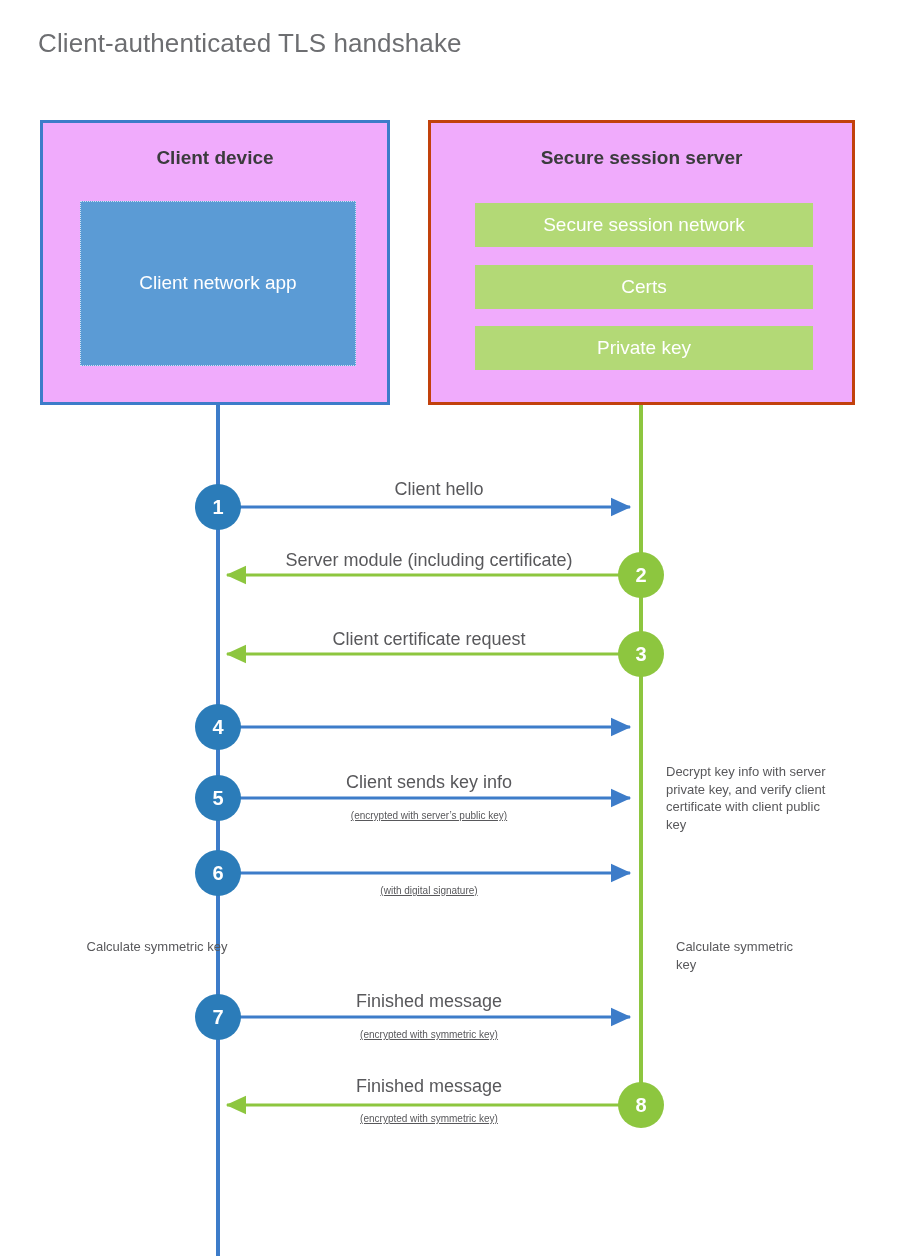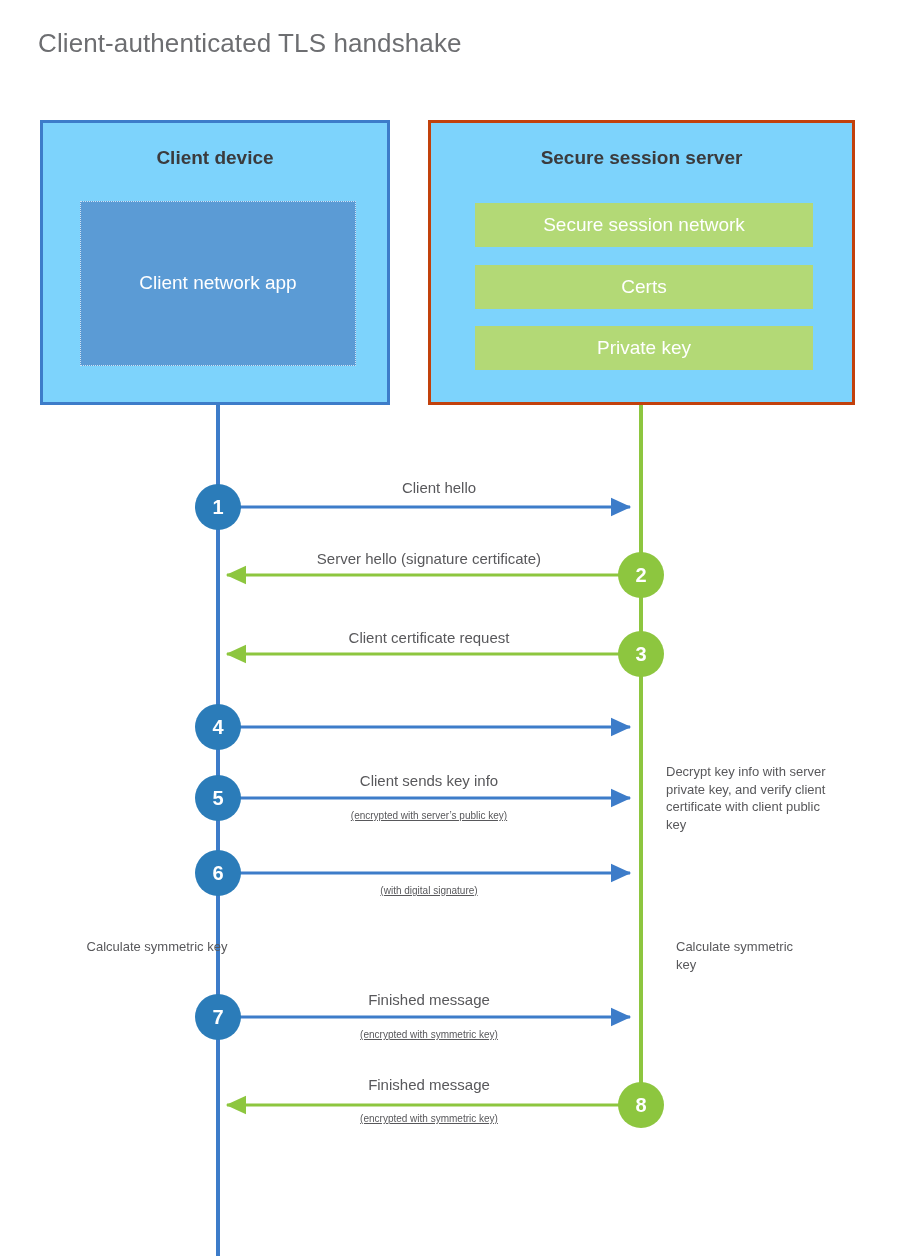--- a/index.html
+++ b/index.html
@@ -13,21 +13,21 @@
   #stage{position:relative;width:725px;height:1256px;}
 
   
   .title{
     position:absolute;left:38px;top:28px;
     font-size:26px;font-weight:300;letter-spacing:.1px;
     color:#6d6e71;white-space:nowrap;
   }
 
   
-  .ebox{position:absolute;background:#7dd3fc;box-sizing:border-box;}
+  .ebox{position:absolute;background:#f0abfc;box-sizing:border-box;}
   .ebox.client{left:40px;top:120px;width:350px;height:285px;border:3px solid #3d7cc9;}
   .ebox.server{left:428px;top:120px;width:427px;height:285px;border:3px solid #c2410c;}
   .ebox-title{
     position:absolute;left:0;right:0;top:24px;text-align:center;
     font-size:19px;font-weight:bold;color:#3b3b3d;
   }
 
   
   .app-block{
     position:absolute;left:37px;top:78px;width:276px;height:165px;
@@ -60,21 +60,21 @@
     position:absolute;width:46px;height:46px;border-radius:50%;
     display:flex;align-items:center;justify-content:center;
     color:#ffffff;font-size:20px;font-weight:bold;
   }
   .step.blue{background:#2b7cb9;}
   .step.green{background:#8dc63f;}
 
   
   .msg{
     position:absolute;text-align:center;
-    font-size:15px;font-weight:300;color:#58585b;white-space:nowrap;
+    font-size:18px;font-weight:300;color:#58585b;white-space:nowrap;
   }
   .msg.sub{font-size:10px;text-decoration:underline;}
 
   
   .note{
     position:absolute;font-size:13px;line-height:1.35;
     font-weight:300;color:#58585b;
   }
   .note.left{text-align:center;}
   .note.right{text-align:left;}
@@ -132,21 +132,21 @@
   <div class="step green" style="left:618px;top:552px;">2</div>
   <div class="step green" style="left:618px;top:631px;">3</div>
   <div class="step blue" style="left:195px;top:704px;">4</div>
   <div class="step blue" style="left:195px;top:775px;">5</div>
   <div class="step blue" style="left:195px;top:850px;">6</div>
   <div class="step blue" style="left:195px;top:994px;">7</div>
   <div class="step green" style="left:618px;top:1082px;">8</div>
 
   <div class="msg" style="left:229px;top:479px;width:420px;">Client hello</div>
 
-  <div class="msg" style="left:219px;top:550px;width:420px;">Server hello (signature certificate)</div>
+  <div class="msg" style="left:219px;top:550px;width:420px;">Server module (including certificate)</div>
 
   <div class="msg" style="left:219px;top:629px;width:420px;">Client certificate request</div>
 
 
   <div class="msg" style="left:219px;top:772px;width:420px;">Client sends key info</div>
   <div class="msg sub" style="left:219px;top:810px;width:420px;">(encrypted with server’s public key)</div>
 
   <div class="msg sub" style="left:219px;top:885px;width:420px;">(with digital signature)</div>
 
   <div class="msg" style="left:219px;top:991px;width:420px;">Finished message</div>

